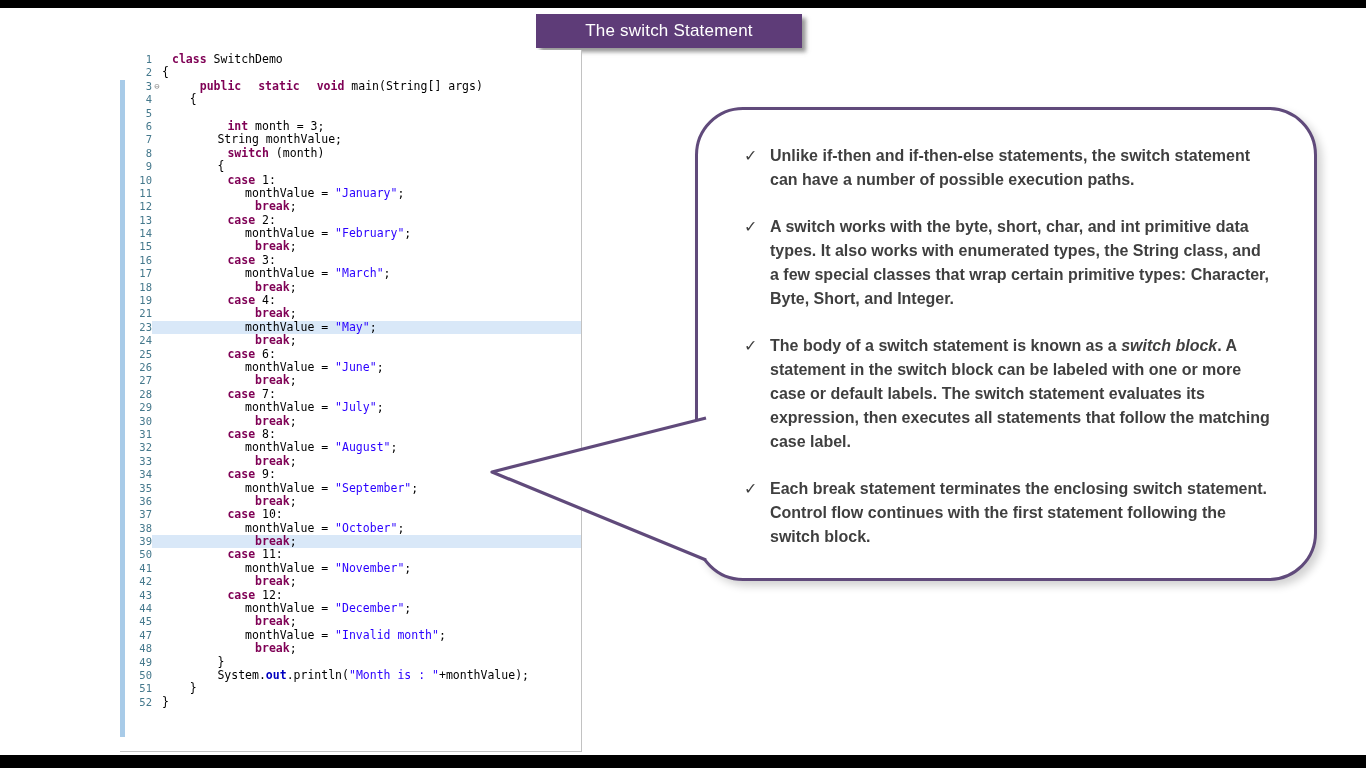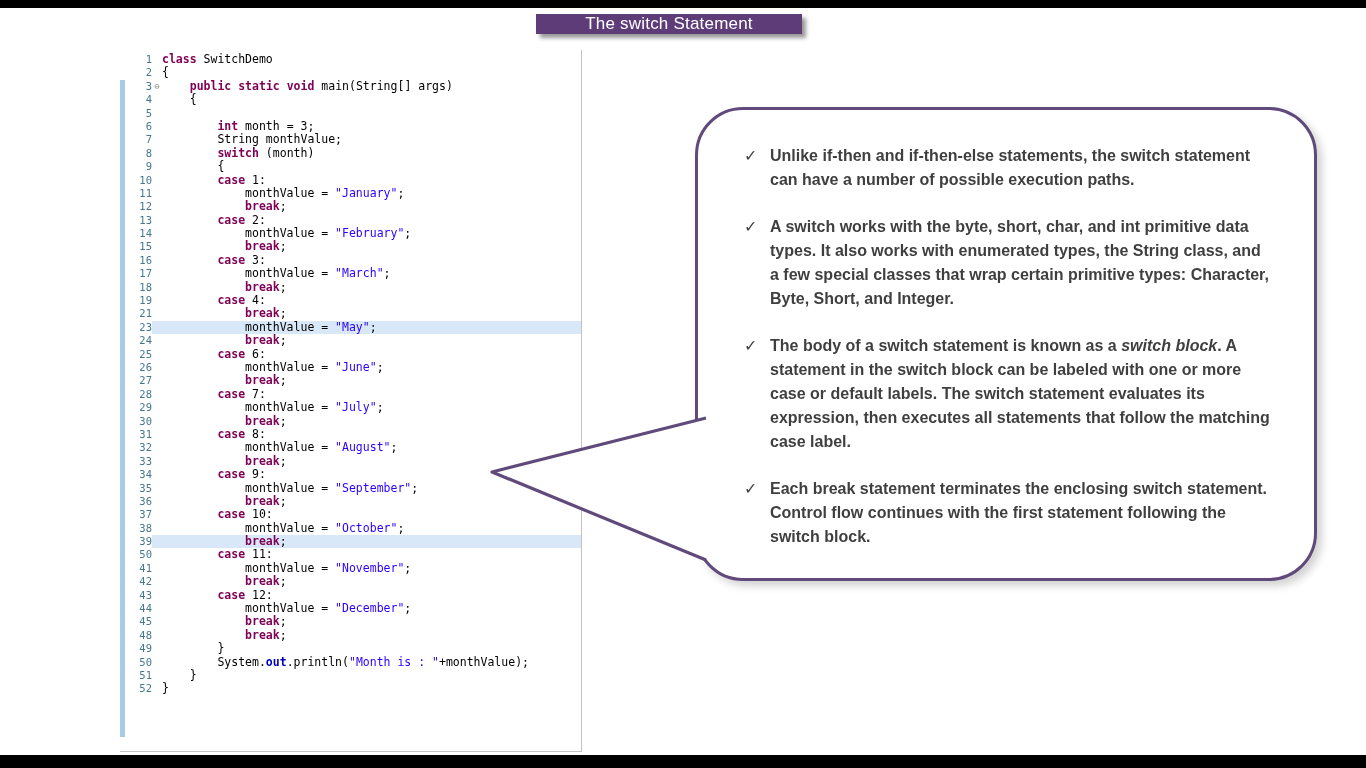--- a/index.html
+++ b/index.html
@@ -6,21 +6,21 @@
   html,body { width:1366px; height:768px; }
   body {
     position:relative; overflow:hidden; background:#ffffff;
     font-family:"Liberation Sans", sans-serif;
   }
   .letterbox { position:absolute; left:0; width:1366px; background:#000; }
   .letterbox.top { top:0; height:8px; }
   .letterbox.bottom { bottom:0; height:13px; }
 
   .title-banner {
-    position:absolute; left:536px; top:14px; width:266px; height:20px;
+    position:absolute; left:536px; top:14px; width:266px; height:34px;
     background:var(--banner-purple,#5e3c78); color:#fff;
     display:flex; align-items:center; justify-content:center;
     font-size:17px; letter-spacing:0.2px;
     box-shadow:4px 4px 4px rgba(110,110,110,0.7);
   }
 
   
   .editor {
     position:absolute; left:120px; top:50px; width:462px; height:702px;
     background:#fff; border-right:1px solid #c2c2c2; border-bottom:1px solid #c2c2c2;
@@ -35,21 +35,21 @@
   .lnum {
     width:32px; flex:none; text-align:right;
     color:var(--line-number,#44788c); font-size:10.5px;
   }
   .fold {
     width:10px; flex:none; text-align:center;
     color:#8a8a8a; font-size:9px; line-height:13.4px;
   }
   .code { flex:1; color:#000; }
   .code-line.hl .code, .code-line.hl .fold { background:var(--line-highlight,#d9e8f8); }
-  .tok-k { color:var(--keyword,#7f0055); font-weight:bold; }
+  .tok-k { color:var(--keyword,#7f0055); font-weight:bold;margin-left:10px; }
   .tok-s { color:var(--string,#2a00ff); }
   .tok-f { color:var(--static-field,#0000c0); font-weight:bold; }
 
   
   .callout {
     position:absolute; left:695px; top:107px; width:622px; height:474px;
     background:#fff; border:3px solid var(--callout-border,#604a7b);
     border-radius:48px;
     box-shadow:5px 5px 8px rgba(0,0,0,0.18);
   }
@@ -112,20 +112,21 @@
       <div class="code-line"><span class="lnum">36</span><span class="fold"></span><span class="code"><span>            </span><span class="tok-k">break</span><span>;</span></span></div>
       <div class="code-line"><span class="lnum">37</span><span class="fold"></span><span class="code"><span>        </span><span class="tok-k">case</span><span> 10:</span></span></div>
       <div class="code-line"><span class="lnum">38</span><span class="fold"></span><span class="code"><span>            monthValue = </span><span class="tok-s">"October"</span><span>;</span></span></div>
       <div class="code-line hl"><span class="lnum">39</span><span class="fold"></span><span class="code"><span>            </span><span class="tok-k">break</span><span>;</span></span></div>
       <div class="code-line"><span class="lnum">50</span><span class="fold"></span><span class="code"><span>        </span><span class="tok-k">case</span><span> 11:</span></span></div>
       <div class="code-line"><span class="lnum">41</span><span class="fold"></span><span class="code"><span>            monthValue = </span><span class="tok-s">"November"</span><span>;</span></span></div>
       <div class="code-line"><span class="lnum">42</span><span class="fold"></span><span class="code"><span>            </span><span class="tok-k">break</span><span>;</span></span></div>
       <div class="code-line"><span class="lnum">43</span><span class="fold"></span><span class="code"><span>        </span><span class="tok-k">case</span><span> 12:</span></span></div>
       <div class="code-line"><span class="lnum">44</span><span class="fold"></span><span class="code"><span>            monthValue = </span><span class="tok-s">"December"</span><span>;</span></span></div>
       <div class="code-line"><span class="lnum">45</span><span class="fold"></span><span class="code"><span>            </span><span class="tok-k">break</span><span>;</span></span></div>
+      <div class="code-line"><span class="lnum">47</span><span class="fold"></span><span class="code"><span>            monthValue = </span><span class="tok-s">"Invalid month"</span><span>;</span></span></div>
       <div class="code-line"><span class="lnum">48</span><span class="fold"></span><span class="code"><span>            </span><span class="tok-k">break</span><span>;</span></span></div>
       <div class="code-line"><span class="lnum">49</span><span class="fold"></span><span class="code"><span>        }</span></span></div>
       <div class="code-line"><span class="lnum">50</span><span class="fold"></span><span class="code"><span>        System.</span><span class="tok-f">out</span><span>.println(</span><span class="tok-s">"Month is : "</span><span>+monthValue);</span></span></div>
       <div class="code-line"><span class="lnum">51</span><span class="fold"></span><span class="code"><span>    }</span></span></div>
       <div class="code-line"><span class="lnum">52</span><span class="fold"></span><span class="code"><span>}</span></span></div>
     </div>
 </div>
 
 <div class="callout">
   <svg class="tail-svg" viewBox="0 0 224 160">

